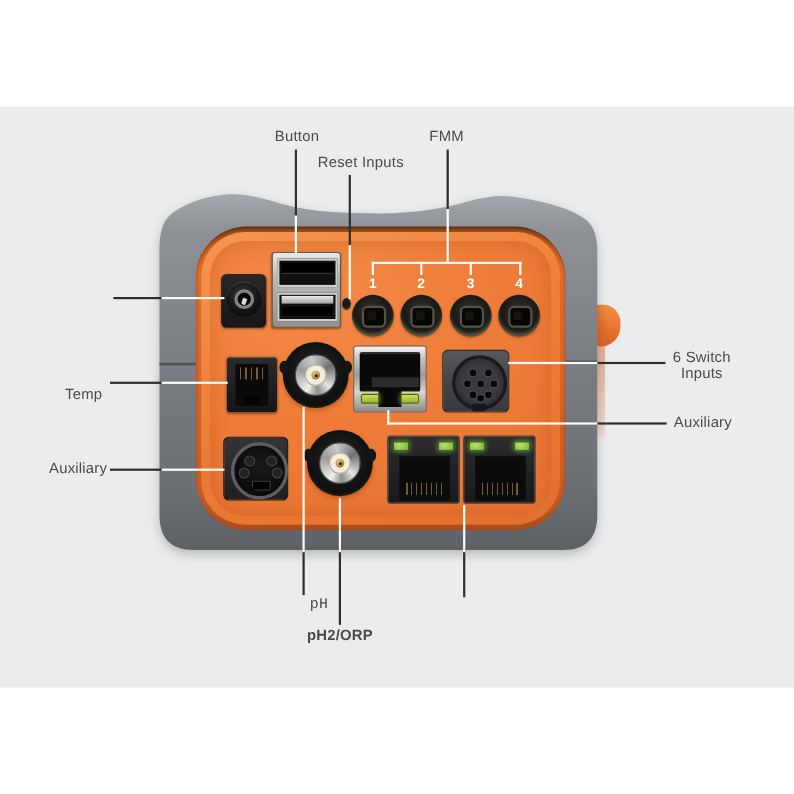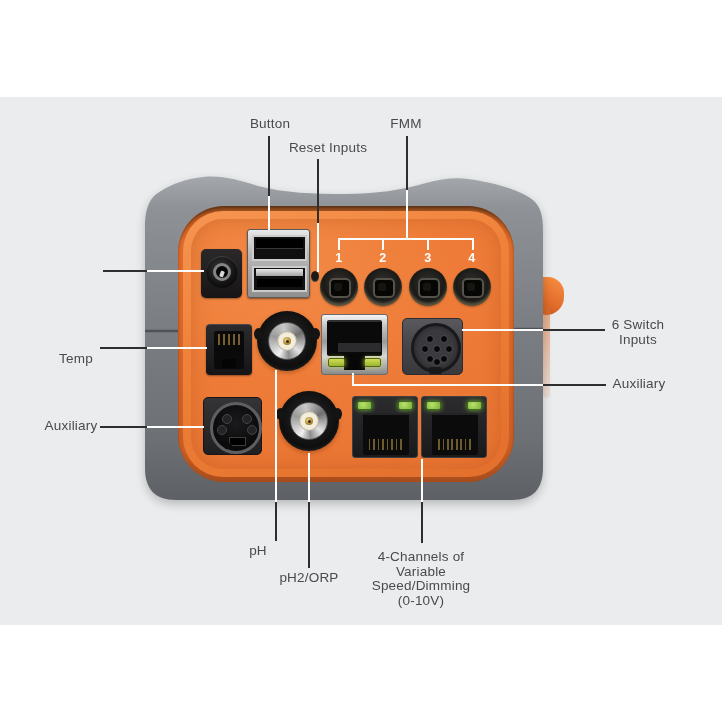--- a/index.html
+++ b/index.html
@@ -296,19 +296,15 @@
   <div class="cl light" style="left:421px;top:459px;width:2px;height:43px;"></div>
 
   <div class="lbl" style="left:220px;top:117px;width:100px;">Button</div>
   <div class="lbl" style="left:268px;top:141px;width:120px;">Reset Inputs</div>
   <div class="lbl" style="left:376px;top:117px;width:60px;">FMM</div>
   <div class="lbl" style="left:26px;top:352px;width:100px;">Temp</div>
   <div class="lbl" style="left:21px;top:419px;width:100px;">Auxiliary</div>
   <div class="lbl" style="left:588px;top:318px;width:100px;">6 Switch
 Inputs</div>
   <div class="lbl" style="left:589px;top:377px;width:100px;">Auxiliary</div>
-  <div class="lbl" style="left:228px;top:544px;width:60px;">pH</div>
-  <div class="lbl" style="left:259px;top:571px;width:100px;">pH2/ORP</div>
-  <div class="lbl" style="left:351px;top:550px;width:140px;">4-Channels of
-Variable
-Speed/Dimming
-(0-10V)</div>
+  <div class="lbl" style="left:260px;top:544px;width:60px;font-family:Liberation Mono, monospace;">pH</div>
+  <div class="lbl" style="left:259px;top:571px;width:100px;font-weight:bold;">pH2/ORP</div>
 </div>
 
 </body></html>

